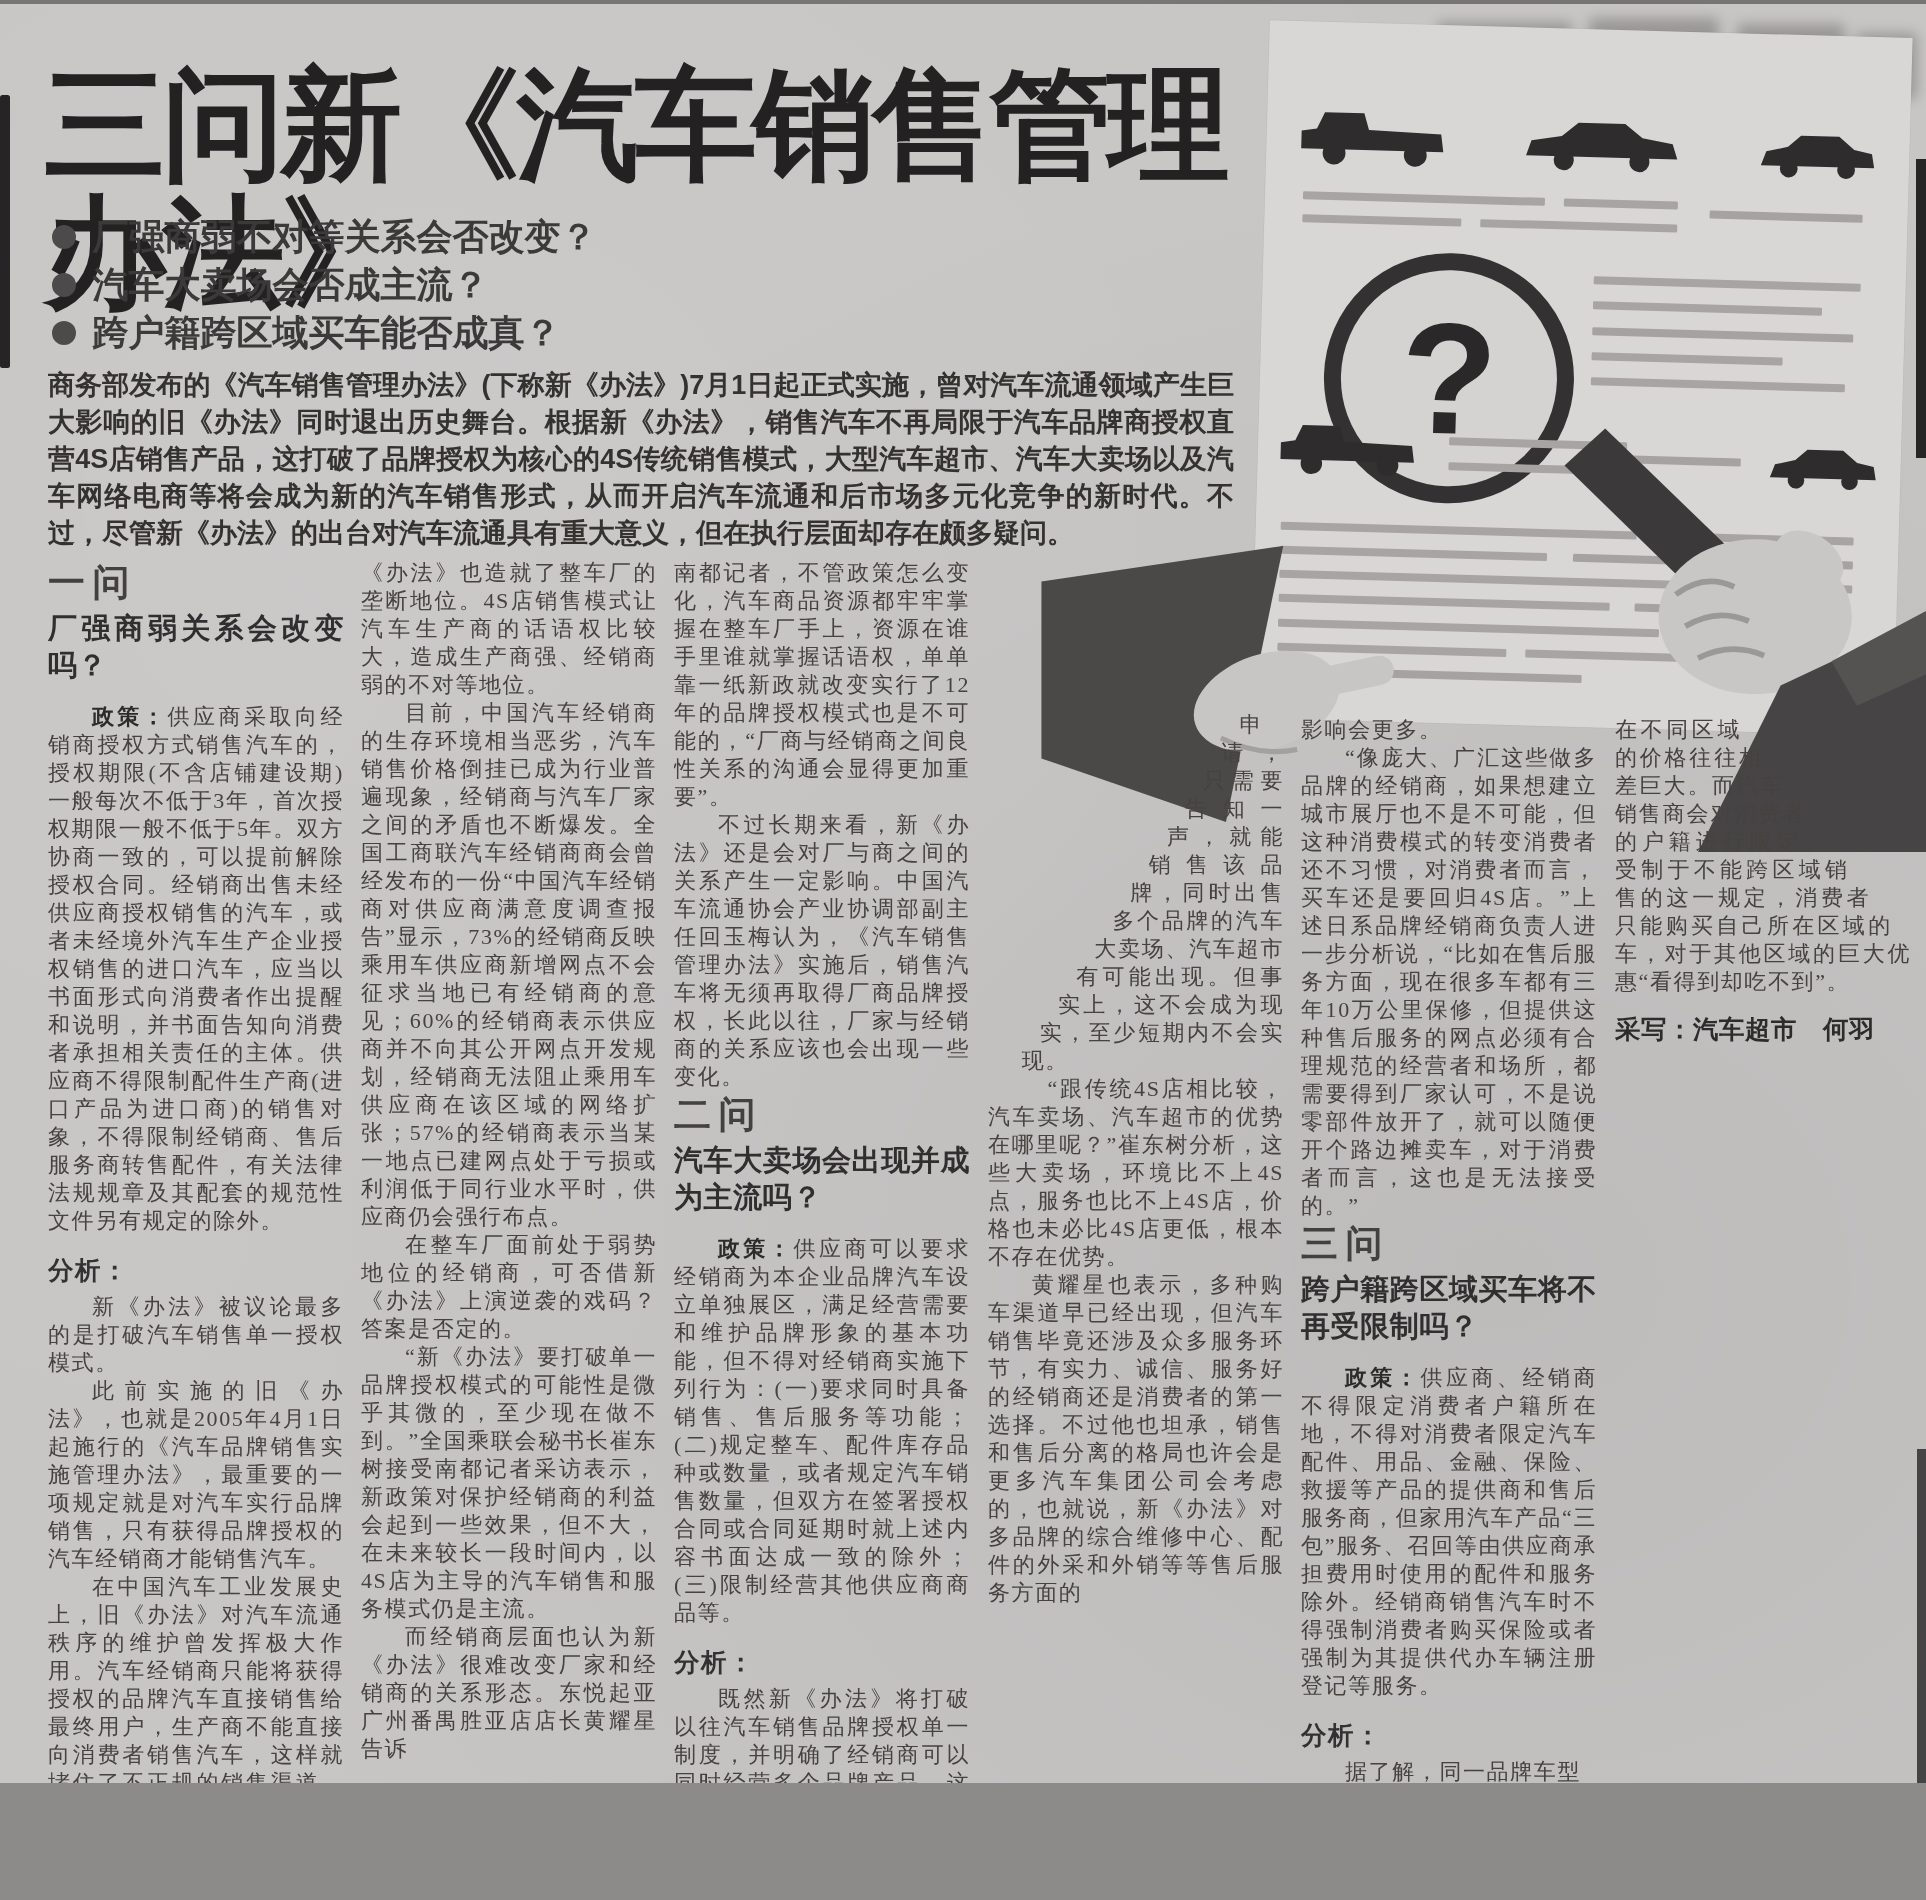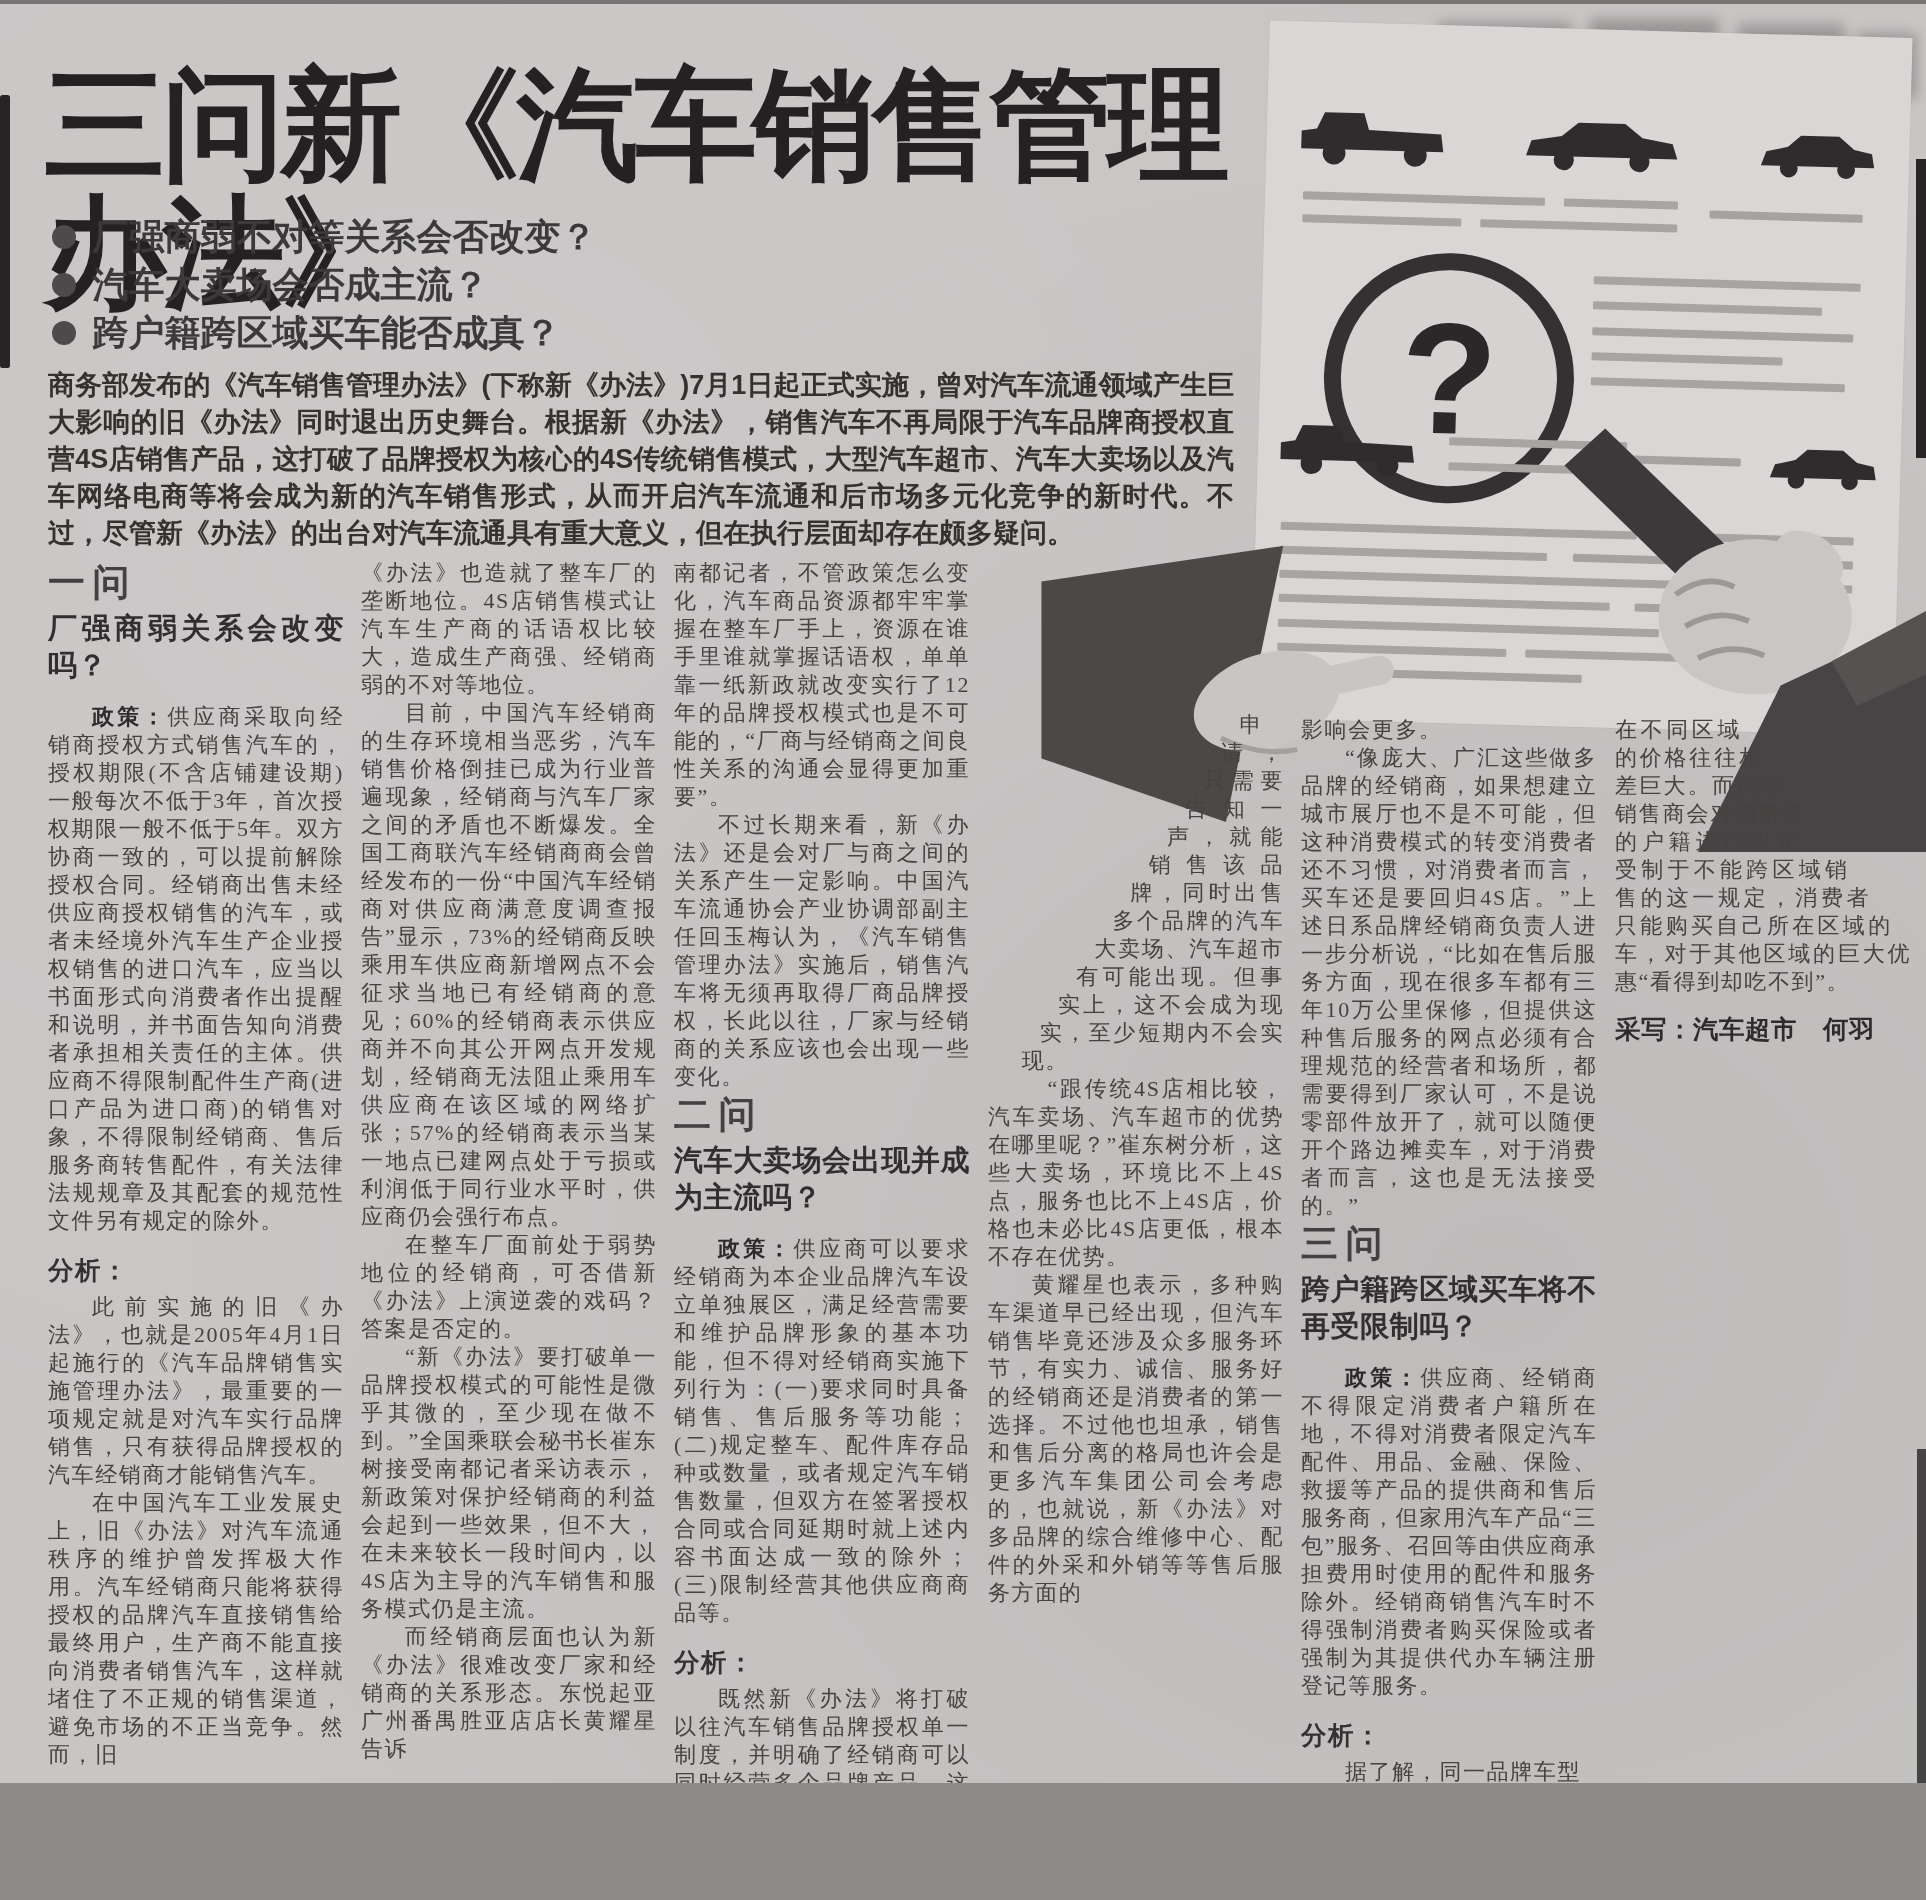--- a/index.html
+++ b/index.html
@@ -162,20 +162,21 @@
       <path d="M300 330 q60 30 120 18" stroke="#a3a1a0" stroke-width="8" fill="none"></path>
     </svg>
   </div>
 
   <div>
     <div class="col c1">
         <h2 class="qhead">一问</h2>
         <h3 class="sub">厂强商弱关系会改变吗？</h3>
         <p class="para"><strong class="plead">政策：</strong>供应商采取向经销商授权方式销售汽车的，授权期限(不含店铺建设期)一般每次不低于3年，首次授权期限一般不低于5年。双方协商一致的，可以提前解除授权合同。经销商出售未经供应商授权销售的汽车，或者未经境外汽车生产企业授权销售的进口汽车，应当以书面形式向消费者作出提醒和说明，并书面告知向消费者承担相关责任的主体。供应商不得限制配件生产商(进口产品为进口商)的销售对象，不得限制经销商、售后服务商转售配件，有关法律法规规章及其配套的规范性文件另有规定的除外。</p>
         <div class="label">分析：</div>
+        <p class="para">新《办法》被议论最多的是打破汽车销售单一授权模式。</p>
         <p class="para">此前实施的旧《办法》，也就是2005年4月1日起施行的《汽车品牌销售实施管理办法》，最重要的一项规定就是对汽车实行品牌销售，只有获得品牌授权的汽车经销商才能销售汽车。</p>
         <p class="para">在中国汽车工业发展史上，旧《办法》对汽车流通秩序的维护曾发挥极大作用。汽车经销商只能将获得授权的品牌汽车直接销售给最终用户，生产商不能直接向消费者销售汽车，这样就堵住了不正规的销售渠道，避免市场的不正当竞争。然而，旧</p>
       </div>
     <div class="col c2">
         <p class="para noindent">《办法》也造就了整车厂的垄断地位。4S店销售模式让汽车生产商的话语权比较大，造成生产商强、经销商弱的不对等地位。</p>
         <p class="para">目前，中国汽车经销商的生存环境相当恶劣，汽车销售价格倒挂已成为行业普遍现象，经销商与汽车厂家之间的矛盾也不断爆发。全国工商联汽车经销商商会曾经发布的一份“中国汽车经销商对供应商满意度调查报告”显示，73%的经销商反映乘用车供应商新增网点不会征求当地已有经销商的意见；60%的经销商表示供应商并不向其公开网点开发规划，经销商无法阻止乘用车供应商在该区域的网络扩张；57%的经销商表示当某一地点已建网点处于亏损或利润低于同行业水平时，供应商仍会强行布点。</p>
         <p class="para">在整车厂面前处于弱势地位的经销商，可否借新《办法》上演逆袭的戏码？答案是否定的。</p>
         <p class="para">“新《办法》要打破单一品牌授权模式的可能性是微乎其微的，至少现在做不到。”全国乘联会秘书长崔东树接受南都记者采访表示，新政策对保护经销商的利益会起到一些效果，但不大，在未来较长一段时间内，以4S店为主导的汽车销售和服务模式仍是主流。</p>
         <p class="para">而经销商层面也认为新《办法》很难改变厂家和经销商的关系形态。东悦起亚广州番禺胜亚店店长黄耀星告诉</p>
       </div>

